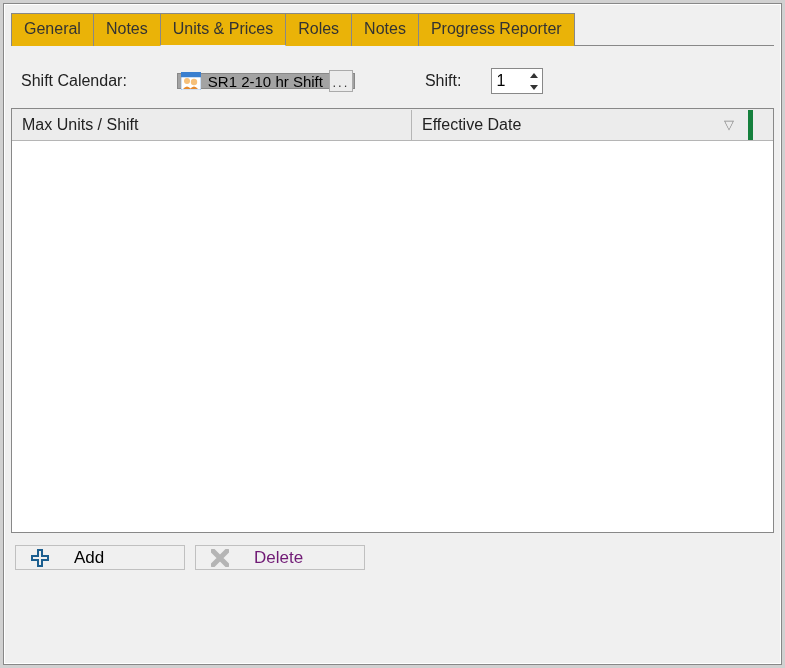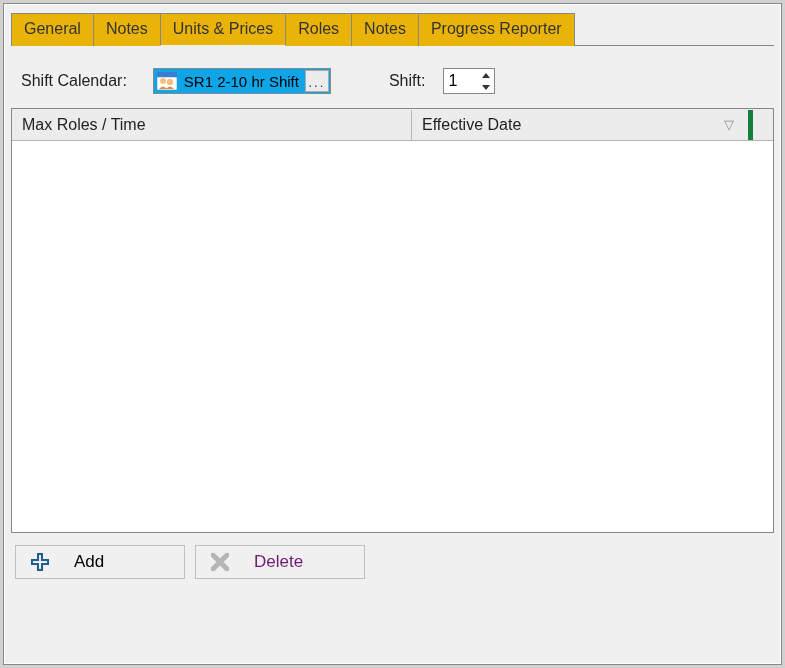--- a/index.html
+++ b/index.html
@@ -49,35 +49,35 @@
     }
     .tab-content-wrap {
       border-top: 1px solid #888;
       margin-top: -1px;
       padding-top: 22px;
       height: calc(100% - 38px);
     }
     .row {
       display: flex;
       align-items: center;
-      gap: 0;
+      gap: 12px;
       padding: 0 10px 14px 10px;
     }
     .label {
       color: #222;
       font-size: 16px;
     }
     .calendar-field {
       display: flex;
       align-items: center;
       border: 1px solid #888;
-      background: #0ea5e9;
-      height: 26px;
+      background: #a3a3a3;
+      height: 16px;
       padding: 0 1px 0 2px;
-      margin-left: 26px;
+      margin-left: 38px;
     }
     .calendar-icon-wrap {
       width: 22px;
       height: 22px;
       display: flex;
       align-items: center;
       justify-content: center;
     }
     .calendar-text {
       padding: 0 6px;
@@ -150,21 +150,21 @@
       margin-right: 4px;
     }
     .buttons {
       display: flex;
       gap: 10px;
       padding: 12px 4px 0 4px;
     }
     .btn {
       border: 1px solid #c0c0c0;
       background: #f0f0f0;
-      height: 34px;
+      height: 25px;
       width: 170px;
       display: flex;
       align-items: center;
       gap: 24px;
       padding: 0 14px;
       font-size: 17px;
       cursor: pointer;
     }
     .btn .icon {
       width: 20px;
@@ -223,21 +223,21 @@
               <svg width="8" height="5" viewBox="0 0 8 5">
                   <path d="M0 0 L4 5 L8 0 Z" fill="#333"></path>
                 </svg>
             </div>
           </div>
         </div>
       </div>
 
       <div class="table-wrap">
         <div class="table-header">
-          <div class="th th1">Max Roles / Time</div>
+          <div class="th th1">Max Units / Shift</div>
           <div class="th th2">
             <span>Effective Date</span>
             <span class="sort-indicator">▽</span>
           </div>
           <div class="th th3"></div>
         </div>
       </div>
 
       <div class="buttons">
         <div class="btn">

